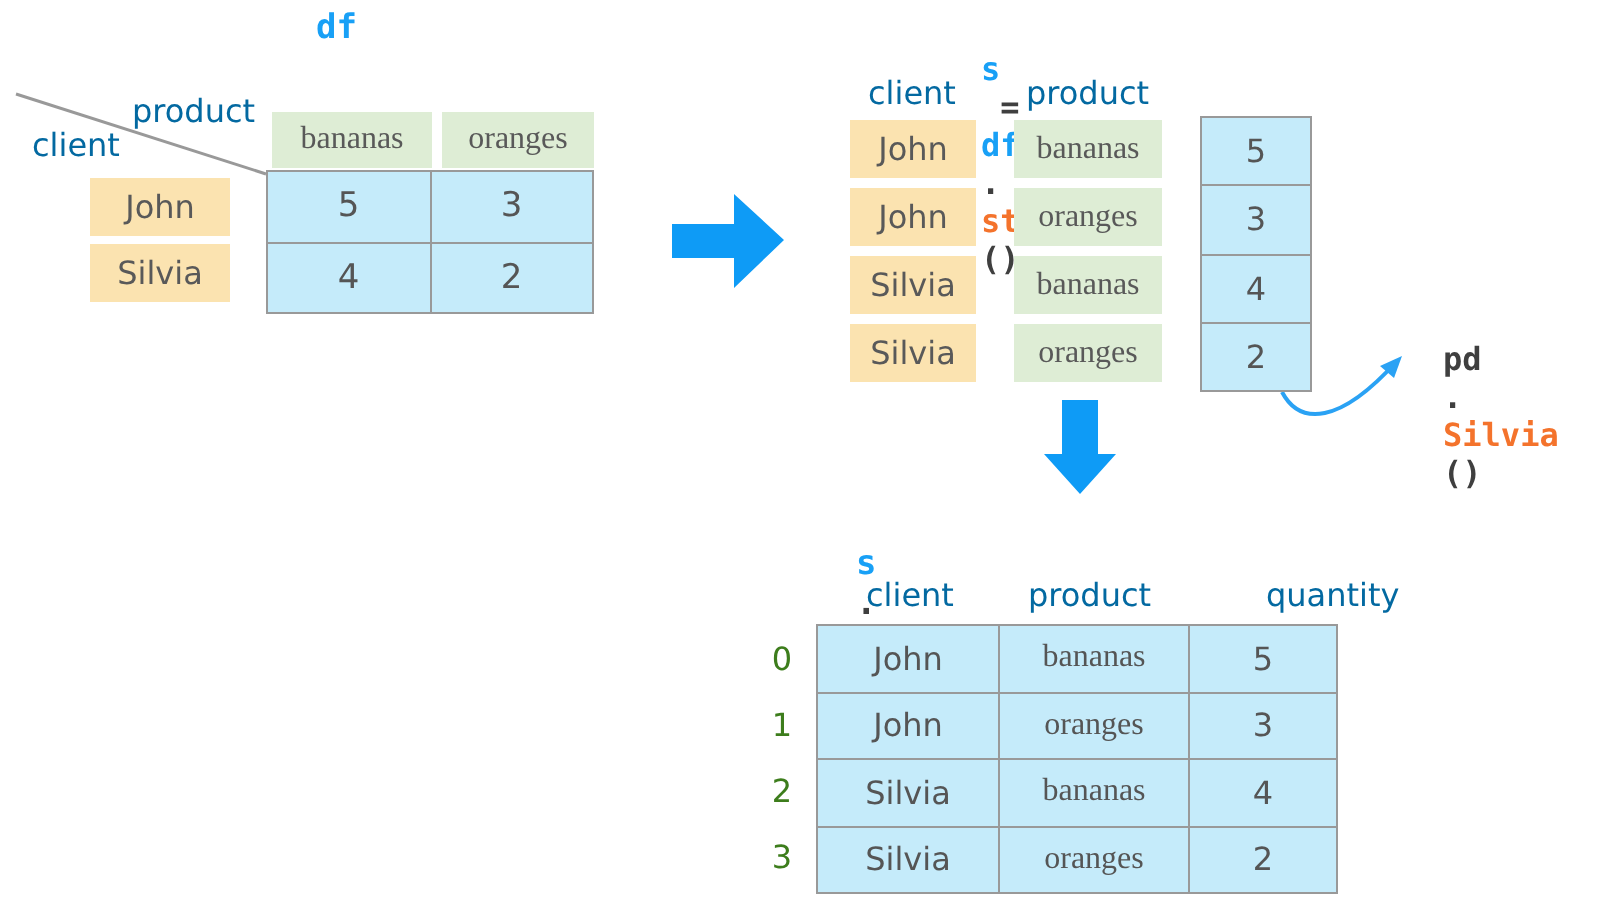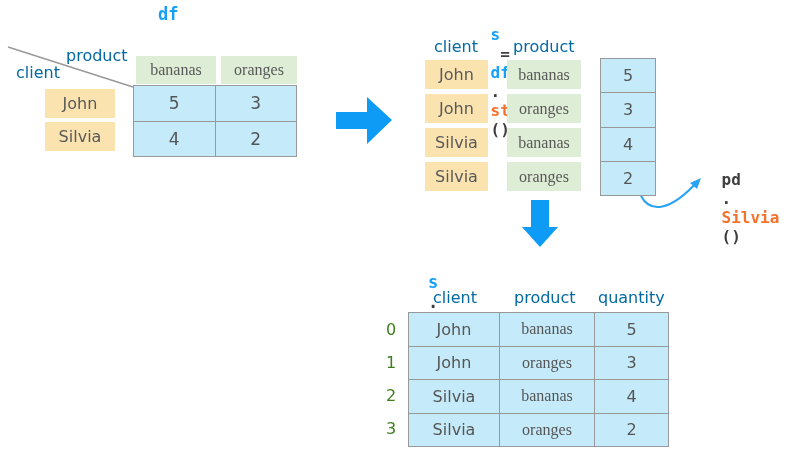--- a/index.html
+++ b/index.html
@@ -110,21 +110,21 @@
     <span class="c-orange">reset_index</span>
     <span>(</span>
     <span class="c-orange">name</span>
     <span>=</span>
     <span class="c-green">'quantity'</span>
     <span>)</span>
   </div>
 
   <div class="abs hdr" style="left:433px; top:288px">client</div>
   <div class="abs hdr" style="left:514px; top:288px">product</div>
-  <div class="abs hdr" style="left:598px; top:288px">quantity</div>
+  <div class="abs hdr" style="left:633px; top:288px">quantity</div>
 
   <div class="abs idx" style="left:382px; top:312px; width:18px; height:34px">0</div>
   <div class="abs idx" style="left:382px; top:345px; width:18px; height:34px">1</div>
   <div class="abs idx" style="left:382px; top:378px; width:18px; height:34px">2</div>
   <div class="abs idx" style="left:382px; top:411px; width:18px; height:34px">3</div>
 
   <div class="abs grid-table" style="left:408px; top:312px; width:261px; height:135px;
        grid-template-columns:90px 94px 73px; grid-auto-rows:1fr">
     <div class="cell bg-orange" style="font-size:16px">John</div>
     <div class="cell bg-green" style="font-size:16px">bananas</div>

